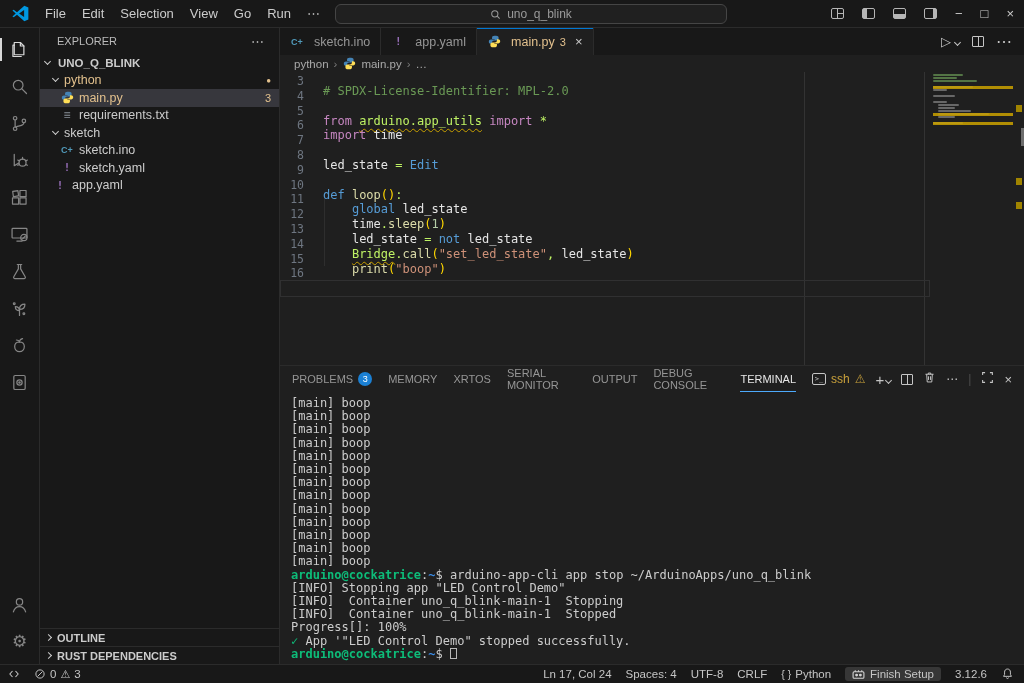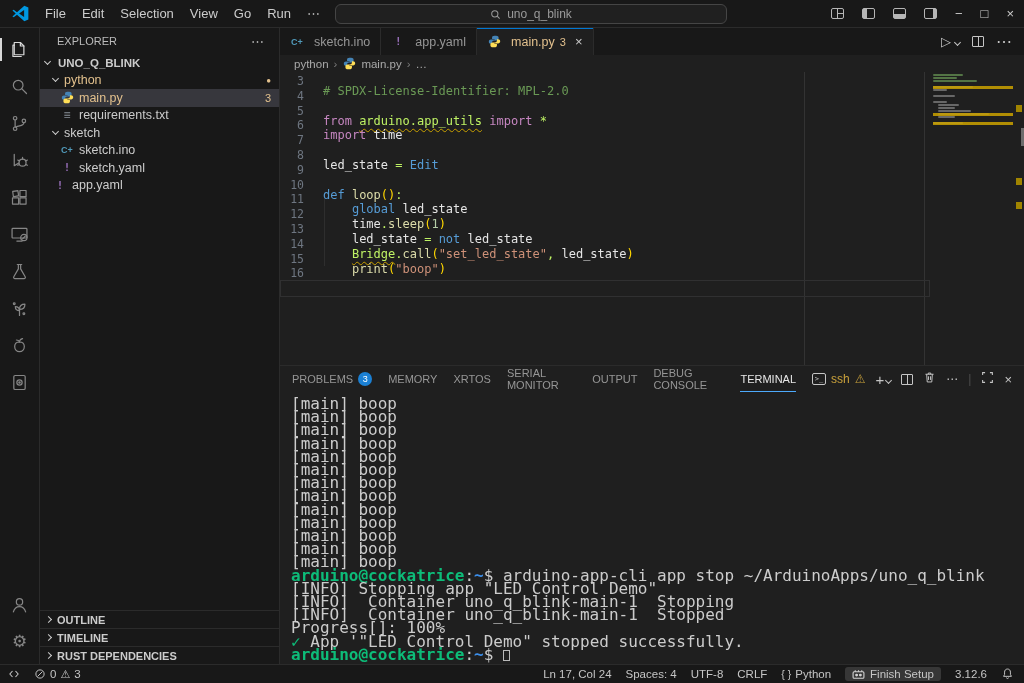--- a/index.html
+++ b/index.html
@@ -121,21 +121,21 @@
             display:inline-flex; align-items:center; justify-content:center; font-size:9px; }
   .panel-actions { margin-left:auto; display:flex; align-items:center; gap:10px; color:#c5c5c5; font-size:12px; }
   .yellowish { color:#c9a13b; }
   .term-ico { width:14px; height:12px; border:1px solid #c5c5c5; border-radius:2px; font-size:7px;
               display:inline-flex; align-items:center; justify-content:center; font-family:"DejaVu Sans Mono",monospace; }
   .warn-glyph { font-size:12px; }
   .psep { color:#4d4d4d; }
   .trash svg, .maxi svg { width:13px; height:13px; }
 
   .terminal { flex:1; padding:5px 0 0 11px; font-family:"DejaVu Sans Mono",monospace;
-              font-size:16px; line-height:13.2px; color:#cccccc; overflow:hidden; }
+              font-size:12px; line-height:13.2px; color:#cccccc; overflow:hidden; }
   .tline { white-space:pre; }
   .tg { color:#0dbc79; font-weight:bold; }
   .tb { color:#3b8eea; font-weight:bold; }
   .tcursor { display:inline-block; width:7px; height:11px; border:1px solid #b9b9b9; vertical-align:-1px; }
 
   
   .statusbar { height:19px; flex:none; background:#181818; border-top:1px solid #2b2b2b;
                display:flex; align-items:center; padding:0 10px 0 8px; font-size:11.5px; color:#c5c5c5; }
   .sb-item { display:flex; align-items:center; gap:4px; }
   .sb-left { display:flex; align-items:center; gap:14px; }
@@ -316,24 +316,20 @@
           </div>
           <div class="tree-row" style="padding-left: 13px;">
             <span class="fico ico-yaml">!</span>
             <span class="lbl">app.yaml</span>
           </div>
         </div>
       <div class="sb-sections" id="sb-sections">
           <div class="sb-section">
             <span class="chev collapsed"></span>
             <span>OUTLINE</span>
-          </div>
-          <div class="sb-section">
-            <span class="chev collapsed"></span>
-            <span>TIMELINE</span>
           </div>
           <div class="sb-section">
             <span class="chev collapsed"></span>
             <span>RUST DEPENDENCIES</span>
           </div>
         </div>
     </div>
 
     <div class="editor-area">
       <div class="tabbar">

